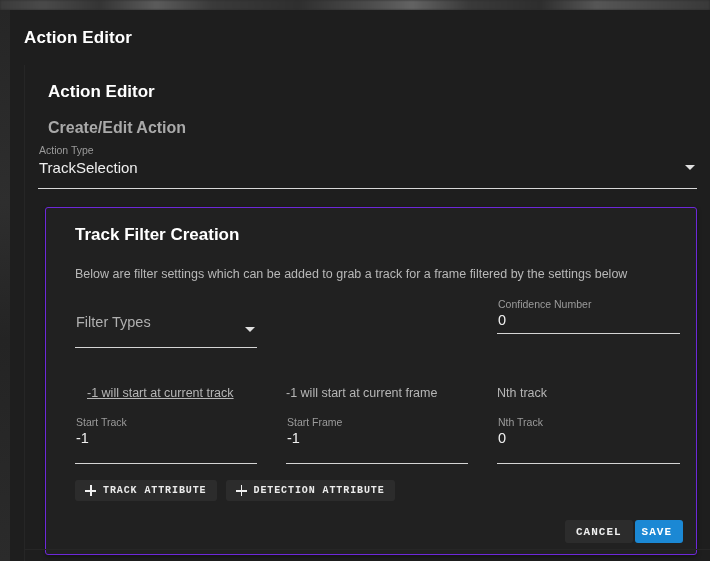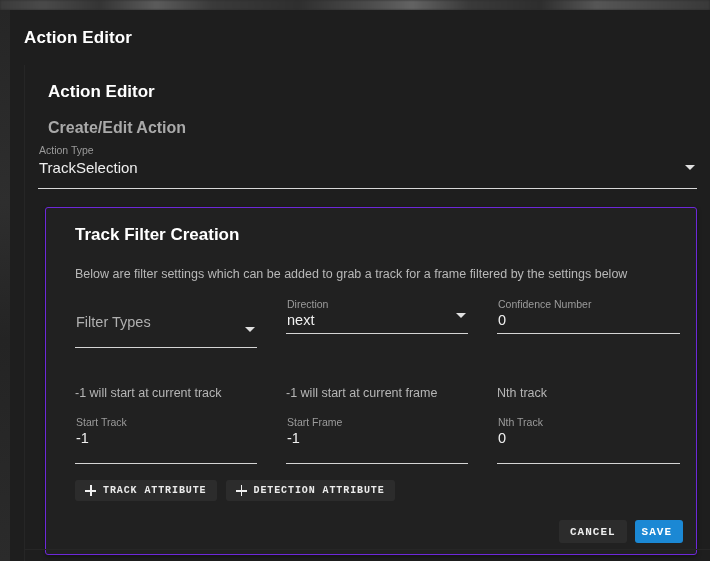--- a/index.html
+++ b/index.html
@@ -206,21 +206,21 @@
   #row-filters .field.col2 .caret { bottom: 30px; }
 
   
   #row-hints { top: 178px; height: 18px; }
   #row-hints .hint {
     position: absolute;
     font-size: 12.5px;
     color: #b6b6b6;
     white-space: nowrap;
   }
-  #row-hints .hint.col1 { left: 29px; }
+  #row-hints .hint.col1 { left: 41px; text-decoration: underline; }
   #row-hints .hint.col2 { left: 240px; }
   #row-hints .hint.col3 { left: 451px; }
 
   
   #row-inputs { top: 208px; height: 50px; }
   #row-inputs .field .fline { bottom: 2px; }
 
   
   #attr-buttons {
     position: absolute;
@@ -259,21 +259,21 @@
   .plus-icon::before { left: 0; right: 0; top: 5px; height: 1.6px; }
   .plus-icon::after  { top: 0; bottom: 0; left: 5px; width: 1.6px; }
 
   
   #card-footer {
     position: absolute;
     right: 13px;
     bottom: 11px;
     display: flex;
     align-items: center;
-    gap: 8px;
+    gap: 2px;
   }
   .btn {
     height: 23px;
     padding: 0 11px;
     border: none;
     border-radius: 3px;
     font-family: "Liberation Mono", monospace;
     font-size: 11px;
     font-weight: 700;
     letter-spacing: 1px;
@@ -324,26 +324,20 @@
 
       <div class="field-row" id="row-filters">
 
         <div class="field col1">
           <div class="flabel"></div>
           <div class="fvalue placeholder">Filter Types</div>
           <div class="caret"></div>
           <div class="fline"></div>
         </div>
 
-        <div class="field col2">
-          <div class="flabel">Direction</div>
-          <div class="fvalue">next</div>
-          <div class="caret"></div>
-          <div class="fline"></div>
-        </div>
 
         <div class="field col3">
           <div class="flabel">Confidence Number</div>
           <div class="fvalue">0</div>
           <div class="fline"></div>
         </div>
 
       </div>
 
       <div class="field-row" id="row-hints">

